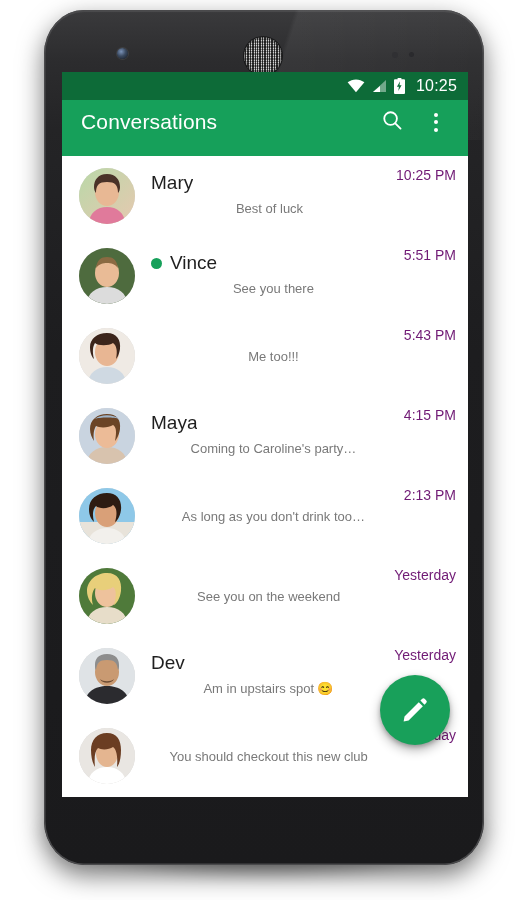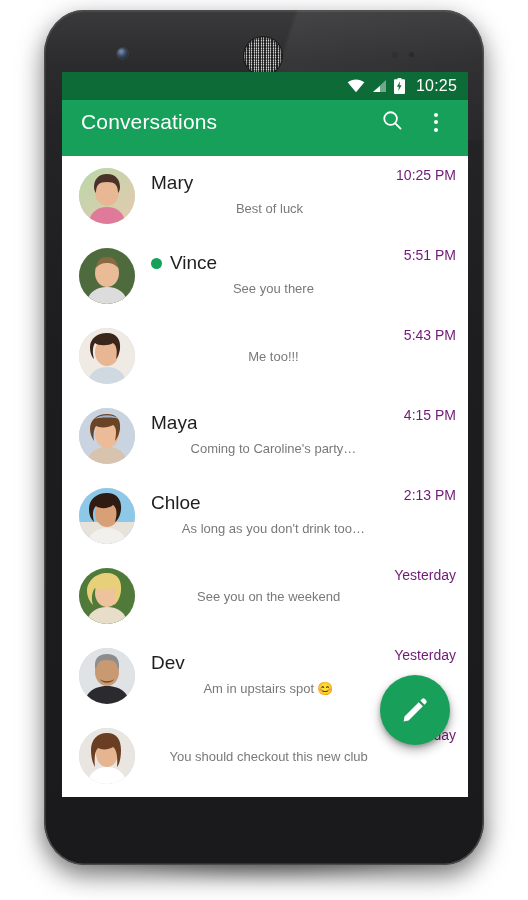--- a/index.html
+++ b/index.html
@@ -400,23 +400,20 @@
           <div class="avatar">
             <svg viewBox="0 0 56 56">
                 <rect width="56" height="56" fill="#8ec8e8"></rect>
                 <rect y="34" width="56" height="22" fill="#e8e3da"></rect>
                 <path d="M9 56c0-10 9-16 19-16s19 6 19 16z" fill="#f2f0ec"></path>
                 <ellipse cx="28" cy="25" rx="12" ry="14" fill="#d9a078"></ellipse>
                 <path d="M28 5c10 0 15 7 14 17-1 7-4 11-6 12 3-10 1-15-2-17-4 4-14 4-17 1-3 3-4 8-2 16-3-3-5-7-5-13C10 11 18 5 28 5z" fill="#2e1c12"></path>
               </svg>
           </div>
           <div class="row-body">
-            <div class="row-top">
-              <span class="row-name">Chloe</span>
-            </div>
             <div class="row-preview">As long as you don't drink too…</div>
           </div>
           <div class="row-time">2:13 PM</div>
         </div>
 
         <div class="row">
           <div class="avatar">
             <svg viewBox="0 0 56 56">
                 <rect width="56" height="56" fill="#4f7a3a"></rect>
                 <path d="M8 56c0-11 9-17 20-17s20 6 20 17z" fill="#e7ddc9"></path>

